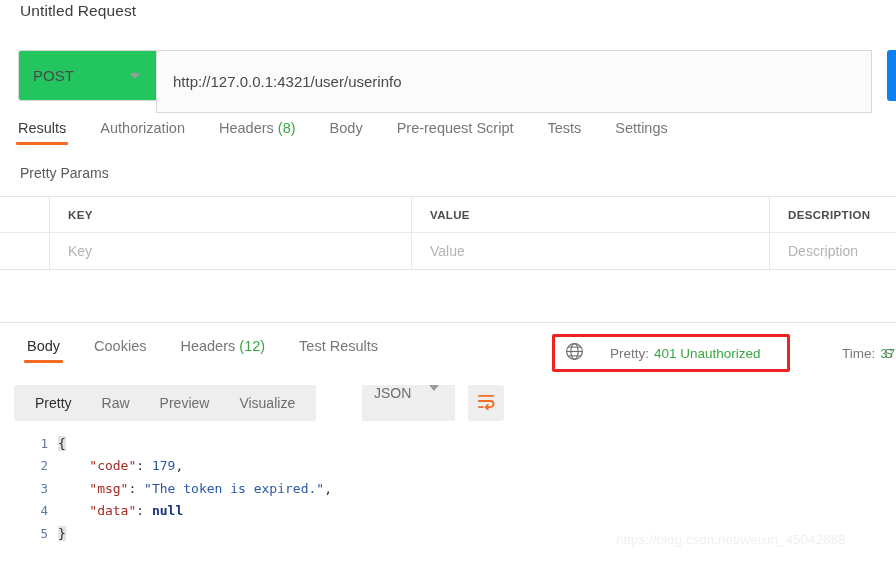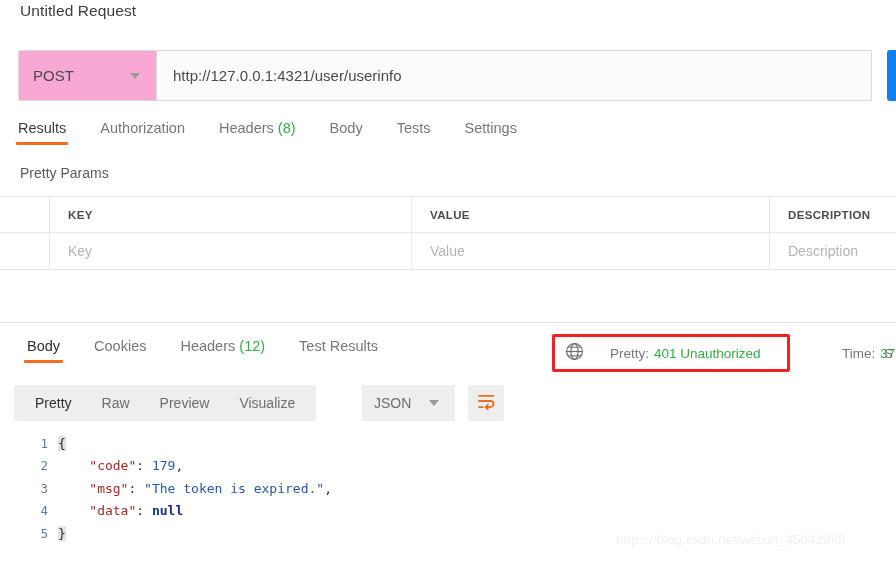--- a/index.html
+++ b/index.html
@@ -33,21 +33,21 @@
     left: 18px;
     top: 50px;
     width: 854px;
     height: 51px;
     display: flex;
     box-sizing: border-box;
   }
   .method-box {
     width: 138px;
     height: 51px;
-    background: #f9a8d4;
+    background: #22c55e;
     border: 1px solid #d9d9d9;
     border-right: none;
     border-radius: 3px 0 0 3px;
     display: flex;
     align-items: center;
     box-sizing: border-box;
     padding: 0 12px 0 14px;
   }
   .method-label {
     flex: 1;
@@ -56,21 +56,21 @@
   }
   .caret-down {
     width: 0; height: 0;
     border-left: 5.5px solid transparent;
     border-right: 5.5px solid transparent;
     border-top: 6px solid #9a9a9a;
     margin-right: 4px;
   }
   .url-box {
     flex: 1;
-    height: 51px;
+    height: 63px;
     background: #fbfbfb;
     border: 1px solid #d9d9d9;
     display: flex;
     align-items: center;
     padding: 0 16px;
     box-sizing: border-box;
     font-size: 15px;
     color: #4a4a4a;
   }
   .send-btn {
@@ -264,21 +264,21 @@
   .fmt.active { color: #2f2f2f; }
   .lang-group {
     position: absolute;
     left: 362px;
     top: 385px;
     width: 93px;
     height: 36px;
     background: #eeeeee;
     border-radius: 0;
     display: flex;
-    align-items: center;
+    align-items: flex-start;
     padding: 0 12px;
     box-sizing: border-box;
   }
   .lang-label { flex: 1; font-size: 14px; color: #6e6e6e; }
   .wrap-btn {
     position: absolute;
     left: 468px;
     top: 385px;
     width: 36px;
     height: 36px;
@@ -343,20 +343,21 @@
   </div>
   <div class="url-box" placeholder="Enter request URL">http://127.0.0.1:4321/user/userinfo</div>
 </div>
 <div class="send-btn"></div>
 
 <div class="req-tabs">
   <div class="rtab active"><span>Results</span></div>
   <div class="rtab"><span>Authorization</span></div>
   <div class="rtab"><span>Headers</span> <span class="count-green">(8)</span></div>
   <div class="rtab"><span>Body</span></div>
+  <div class="rtab"><span>Pre-request Script</span></div>
   <div class="rtab"><span>Tests</span></div>
   <div class="rtab"><span>Settings</span></div>
 </div>
 
 <div class="qp-title">Pretty Params</div>
 
 <div class="param-table">
   <div class="ptr">
     <div class="pcell chk"></div>
     <div class="pcell key phead">KEY</div>

